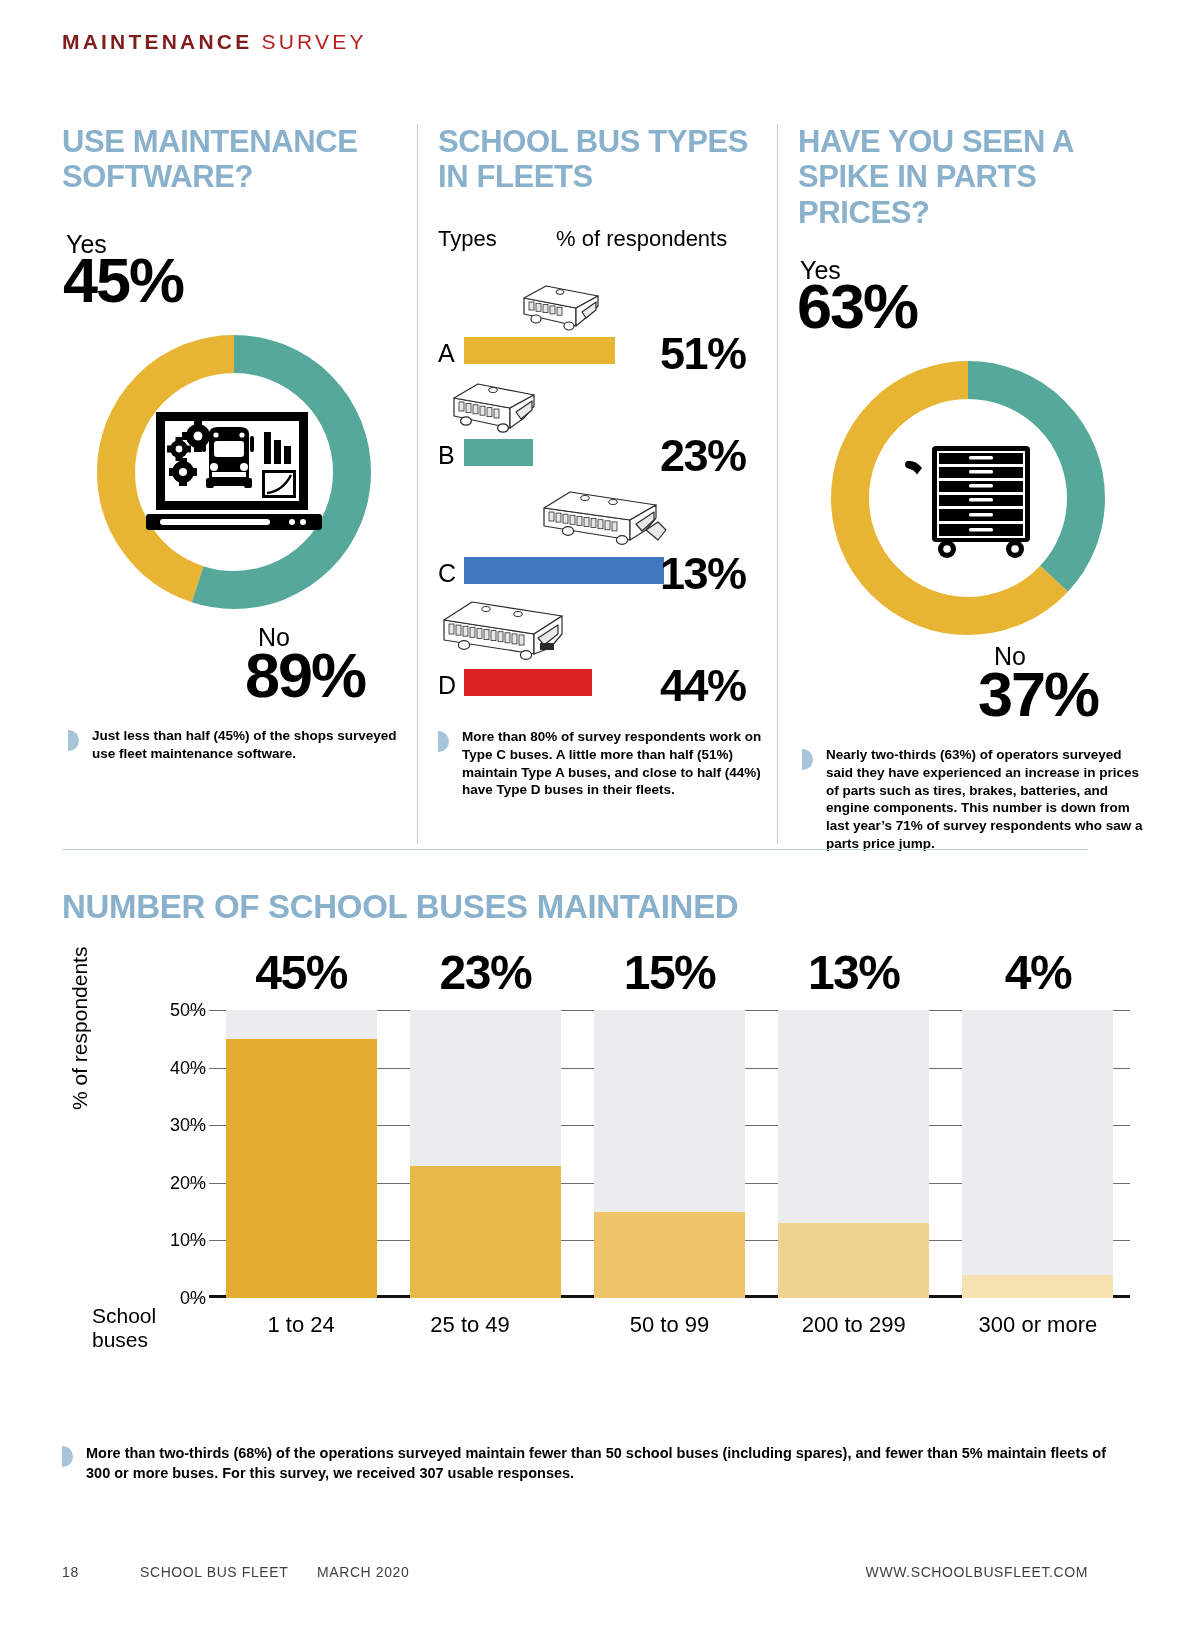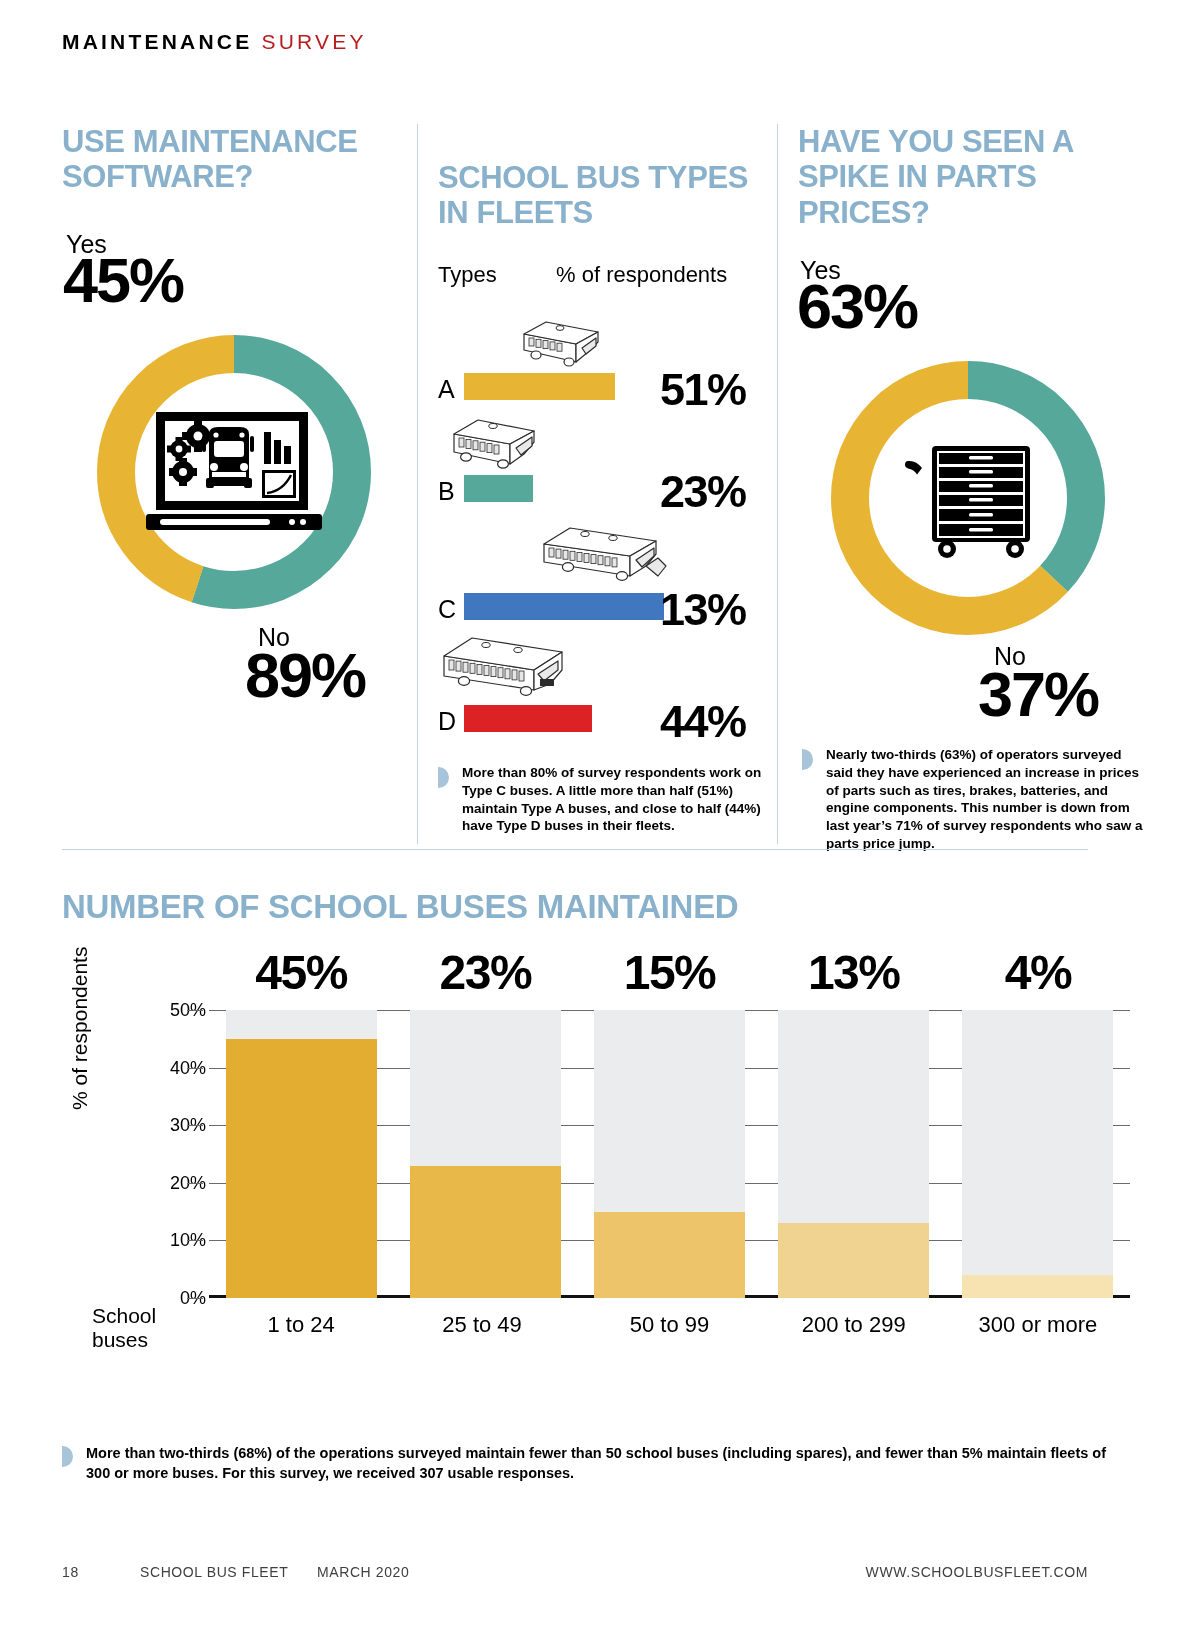--- a/index.html
+++ b/index.html
@@ -5,21 +5,21 @@
   html,body{margin:0;padding:0;}
   body{
     width:1200px;height:1638px;background:#ffffff;
     font-family:"Liberation Sans", sans-serif;color:#000;
     -webkit-font-smoothing:antialiased;
   }
   .page{position:relative;width:1200px;height:1638px;overflow:hidden;}
 
   
   .kicker{position:absolute;left:62px;top:30px;font-size:21px;letter-spacing:3.2px;font-weight:400;}
-  .kicker .b{color:#000000;font-weight:700;}
+  .kicker .b{color:#7f1d1d;font-weight:700;}
   .kicker .l{color:#b91c1c;font-weight:400;}
 
   
   .cols{position:absolute;left:62px;top:124px;width:1076px;height:720px;}
   .col{position:absolute;top:0;height:720px;}
   .col1{left:0;width:340px;}
   .col2{left:355px;width:345px;padding-left:20px;border-left:1px solid #c3d4e0;}
   .col3{left:715px;width:360px;padding-left:20px;border-left:1px solid #c3d4e0;}
 
   .qtitle{
@@ -158,25 +158,29 @@
               <rect x="116" y="60" width="34" height="28" fill="#000"></rect>
               <rect x="119" y="63" width="28" height="22" fill="#fff"></rect>
               <path d="M121 83 q16 -2 24 -18" stroke="#000" stroke-width="2.4" fill="none"></path>
             </g>
           </svg>
         </div>
 
         <div class="nolab" style="position:absolute;left:196px;top:415px;">No</div>
         <div class="bignum" style="position:absolute;left:183px;top:437px;">89%</div>
 
+        <div class="cap" style="position:absolute;left:6px;top:517px;width:320px;">
+          <span class="marker"></span>
+          <span>Just less than half (45%) of the shops surveyed use fleet maintenance software.</span>
+        </div>
       </div>
     </div>
 
     <div class="col col2">
-      <div class="qtitle" style="height:86px;margin-top:36px;">SCHOOL BUS TYPES IN FLEETS</div>
+      <div class="qtitle" style="height:86px;">SCHOOL BUS TYPES IN FLEETS</div>
 
       <div class="typehead">
         <span class="t1">Types</span>
         <span>% of respondents</span>
       </div>
 
       <div style="position:relative;margin-top:14px;">
 
         <div class="typerow">
           <svg class="busimg" style="left:78px;" width="96" height="62" viewBox="0 0 96 62">
@@ -412,21 +416,21 @@
           </div>
         </div>
     </div>
 
     <div class="xaxis-name">
       <div>School</div>
       <div>buses</div>
     </div>
     <div id="cats-host">
         <div class="xcat" style="left: 147px; width: 184.2px;">1 to 24</div>
-        <div class="xcat" style="left: 328px; width: 184.2px;">25 to 49</div>
+        <div class="xcat" style="left: 316px; width: 184.2px;">25 to 49</div>
         <div class="xcat" style="left: 515.4px; width: 184.2px;">50 to 99</div>
         <div class="xcat" style="left: 699.6px; width: 184.2px;">200 to 299</div>
         <div class="xcat" style="left: 883.8px; width: 184.2px;">300 or more</div>
       </div>
   </div>
 
   <div class="botcap">
     <span class="marker"></span>
     <span>More than two-thirds (68%) of the operations surveyed maintain fewer than 50 school buses (including spares), and fewer than 5% maintain fleets of 300 or more buses. For this survey, we received 307 usable responses.</span>
   </div>

